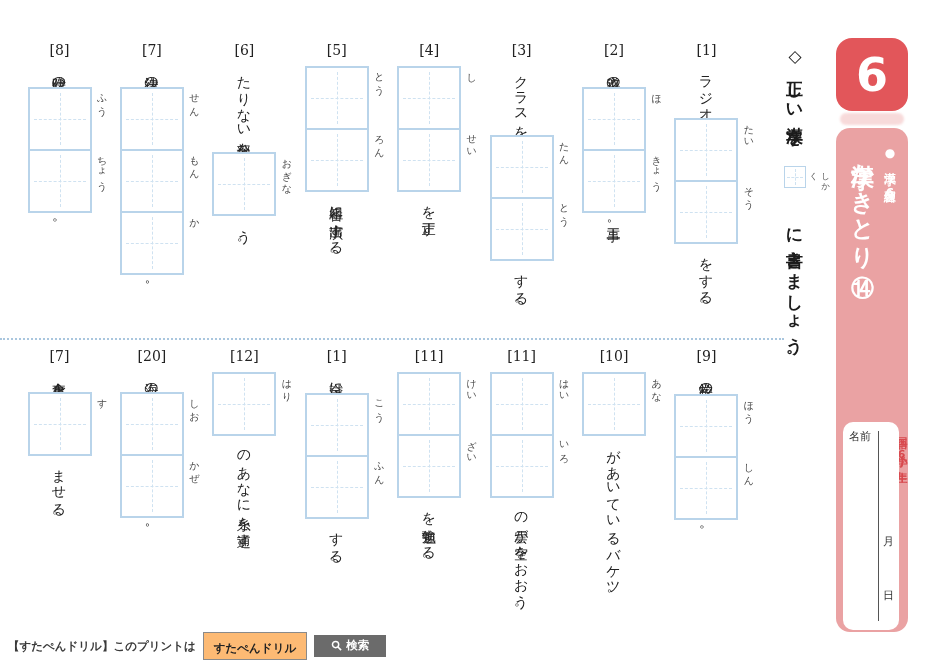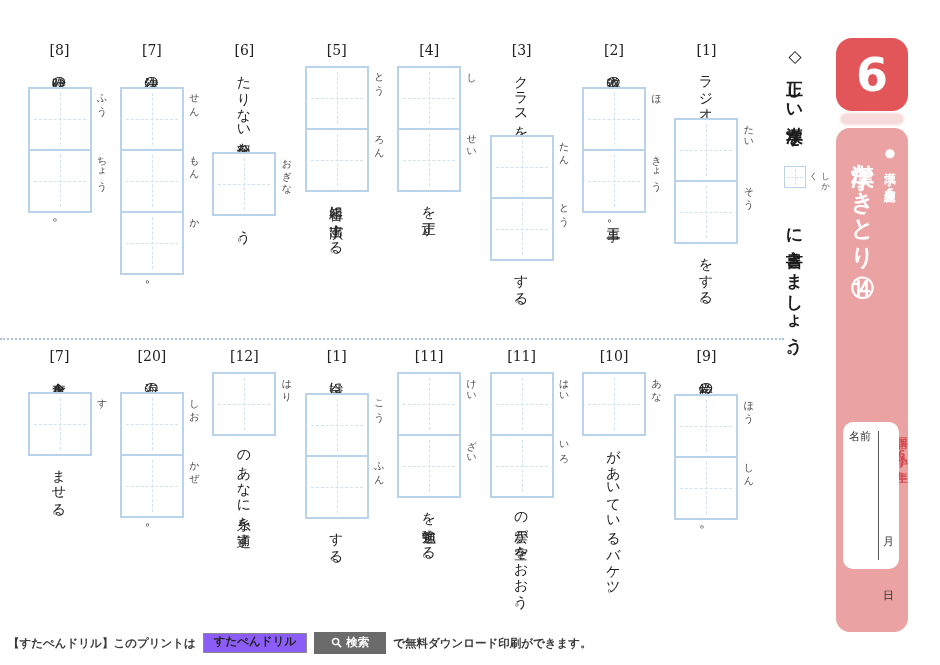--- a/index.html
+++ b/index.html
@@ -45,30 +45,30 @@
   .badge-reflect { position:absolute; left:840px; top:113px; width:64px; height:12px; background:#f2bdbd;
                    border-radius:8px; opacity:.55; filter:blur(1px); }
   .panel { position:absolute; left:836px; top:128px; width:72px; height:504px; background:#eaa2a3; border-radius:14px; }
   .panel-title-wrap { position:absolute; top:18px; left:0; width:100%; height:310px; writing-mode:vertical-rl;
                       text-orientation:upright; color:#fff; padding-right:10px; font-family:"DejaVu Sans", sans-serif; }
   .panel-series { font-size:12px; font-weight:bold; letter-spacing:2px; margin-left:2px; }
   .panel-title { font-size:23px; font-weight:bold; letter-spacing:1px; }
   .subject { position:absolute; right:0px; top:300px; writing-mode:vertical-rl; text-orientation:upright;
              color:#d8494e; font-size:11px; font-weight:bold; font-family:"DejaVu Sans", sans-serif; letter-spacing:1px; }
   .subject .gap { display:inline-block; height:16px; }
-  .namebox { position:absolute; left:7px; top:294px; width:56px; height:147px; background:#fff; border-radius:10px; }
+  .namebox { position:absolute; left:7px; top:294px; width:56px; height:208px; background:#fff; border-radius:10px; }
   .name-label { position:absolute; top:7px; left:6px; font-size:11px; color:#333; font-family:"DejaVu Sans", sans-serif; }
   .name-line { position:absolute; left:35px; top:9px; bottom:9px; width:0; border-left:1.5px solid #555; }
   .month-label { position:absolute; left:40px; top:112px; font-size:11px; color:#333; font-family:"DejaVu Sans", sans-serif; }
   .day-label { position:absolute; left:40px; top:166px; font-size:11px; color:#333; font-family:"DejaVu Sans", sans-serif; }
 
   
   .footer { position:absolute; left:8px; top:632px; width:775px; display:flex; align-items:center; gap:7px;
             font-size:11.5px; font-weight:bold; color:#3a3a3a; font-family:Liberation Sans, sans-serif; }
-  .search-box { border:1.5px solid #8a8a8a; background:#8b5cf6; padding:0 10px 3px; font-weight:bold; color:#222; }
+  .search-box { border:1.5px solid #8a8a8a; background:#fdba74; padding:8px 10px 3px; font-weight:bold; color:#222; }
   .search-btn { background:#6b6b6b; color:#fff; padding:3px 17px 4px; display:flex; align-items:center; gap:4px; }
   .mag { display:inline-block; width:11px; height:11px; }
 </style>
 </head>
 <body>
 
 <div class="page">
 
   <div class="prow prow-top" id="row-top">
       <div class="problem">
@@ -304,16 +304,15 @@
     <span class="search-box">
       <span>すたぺんドリル</span>
     </span>
     <span class="search-btn">
       <svg class="mag" viewBox="0 0 12 12">
         <circle cx="5" cy="5" r="3.4" fill="none" stroke="#fff" stroke-width="1.6"></circle>
         <line x1="7.6" y1="7.6" x2="11" y2="11" stroke="#fff" stroke-width="1.8"></line>
       </svg>
       <span>検索</span>
     </span>
-    <span>で無料ダウンロード印刷ができます。</span>
   </div>
 
 </div>
 
 </body></html>

